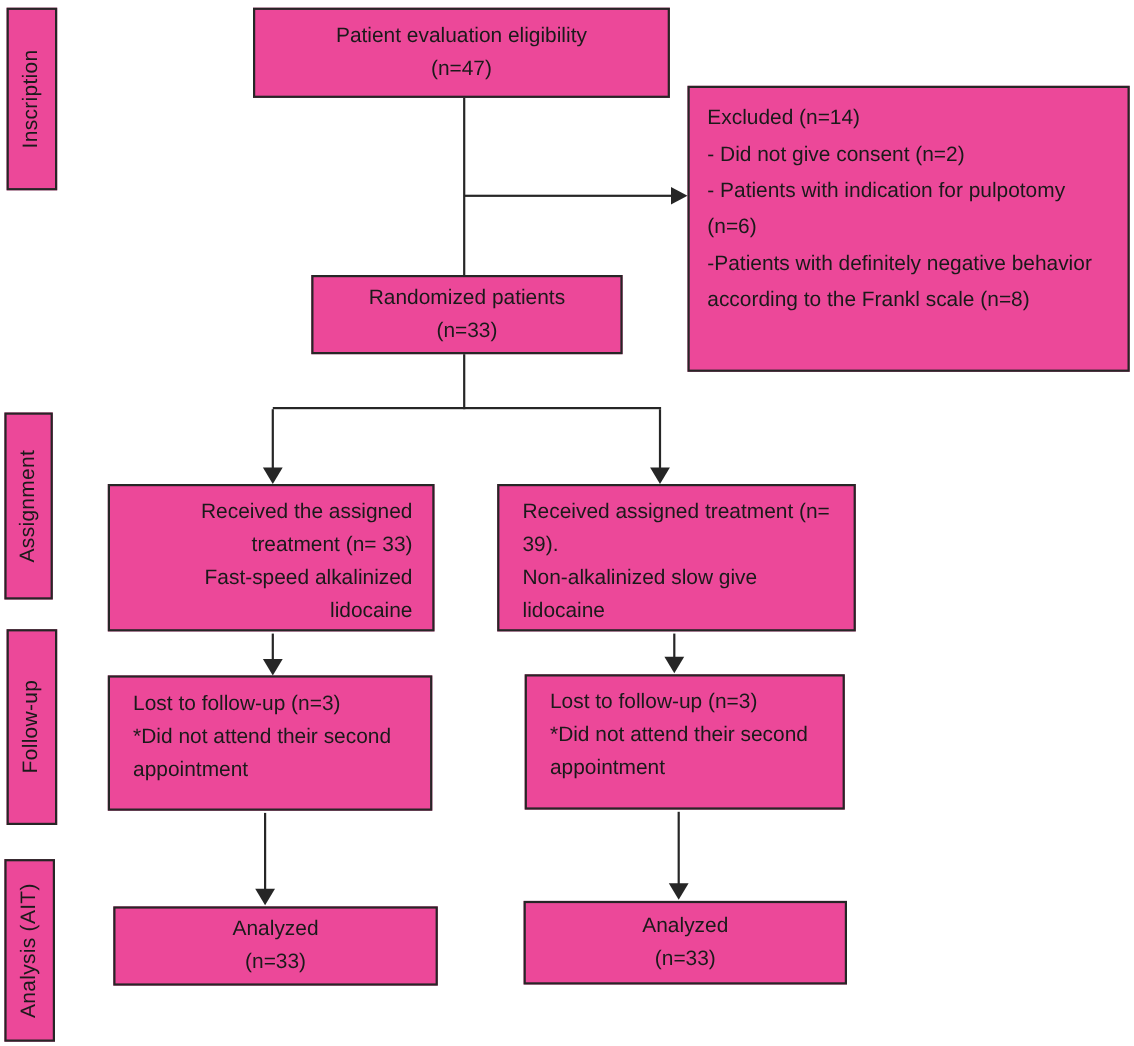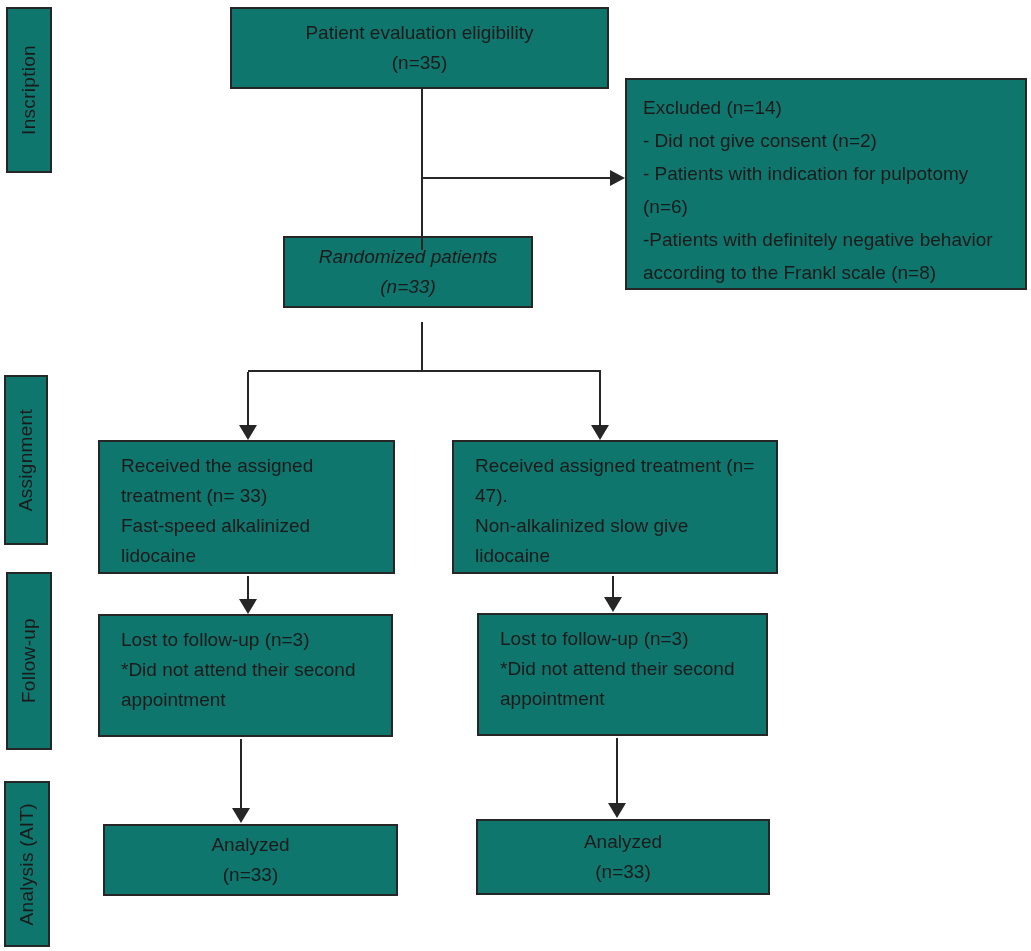--- a/index.html
+++ b/index.html
@@ -13,21 +13,21 @@
     width: 1031px;
     height: 951px;
     background: #ffffff;
     color: #1a1a1a;
     overflow: hidden;
   }
   .box {
     position: absolute;
     box-sizing: border-box;
     border: 2px solid #262626;
-    background: #0f766e;
+    background: #ec4899;
     font-size: 19px;
     color: #1a1a1a;
   }
   .center-box {
     display: flex;
     flex-direction: column;
     align-items: center;
     justify-content: center;
     text-align: center;
     line-height: 30px;
@@ -87,41 +87,41 @@
   </div>
   <div class="box stage-box" style="left:6px; top:572px; width:46px; height:178px;">
     <span class="vtext">Follow-up</span>
   </div>
   <div class="box stage-box" style="left:4px; top:781px; width:46px; height:166px;">
     <span class="vtext">Analysis (AIT)</span>
   </div>
 
   <div class="box center-box" style="left:230px; top:7px; width:379px; height:82px;">
     <div>Patient evaluation eligibility</div>
-    <div>(n=35)</div>
+    <div>(n=47)</div>
   </div>
 
-  <div class="box excluded-box" style="left:625px; top:78px; width:402px; height:212px;">
+  <div class="box excluded-box" style="left:625px; top:78px; width:402px; height:260px;">
     <div>Excluded (n=14)</div>
     <div>- Did not give consent (n=2)</div>
     <div>- Patients with indication for pulpotomy (n=6)</div>
     <div>-Patients with definitely negative behavior according to the Frankl scale (n=8)</div>
   </div>
 
-  <div class="box center-box" style="left:283px; top:236px; width:250px; height:72px;font-style:italic;">
+  <div class="box center-box" style="left:283px; top:250px; width:283px; height:72px;">
     <div>Randomized patients</div>
     <div>(n=33)</div>
   </div>
 
-  <div class="box left-box" style="left:98px; top:440px; width:297px; height:134px; padding-left:21px;">
+  <div class="box left-box" style="left:98px; top:440px; width:297px; height:134px; padding-left:21px;text-align:right;">
     <div>Received the assigned treatment (n= 33)</div>
     <div>Fast-speed alkalinized lidocaine</div>
   </div>
   <div class="box left-box" style="left:452px; top:440px; width:326px; height:134px; padding-left:21px;">
-    <div>Received assigned treatment (n= 47).</div>
+    <div>Received assigned treatment (n= 39).</div>
     <div>Non-alkalinized slow give lidocaine</div>
   </div>
 
   <div class="box left-box" style="left:98px; top:614px; width:295px; height:123px; padding-left:21px;">
     <div>Lost to follow-up (n=3)</div>
     <div>*Did not attend their second appointment</div>
   </div>
   <div class="box left-box" style="left:477px; top:613px; width:291px; height:123px; padding-left:21px;">
     <div>Lost to follow-up (n=3)</div>
     <div>*Did not attend their second appointment</div>

